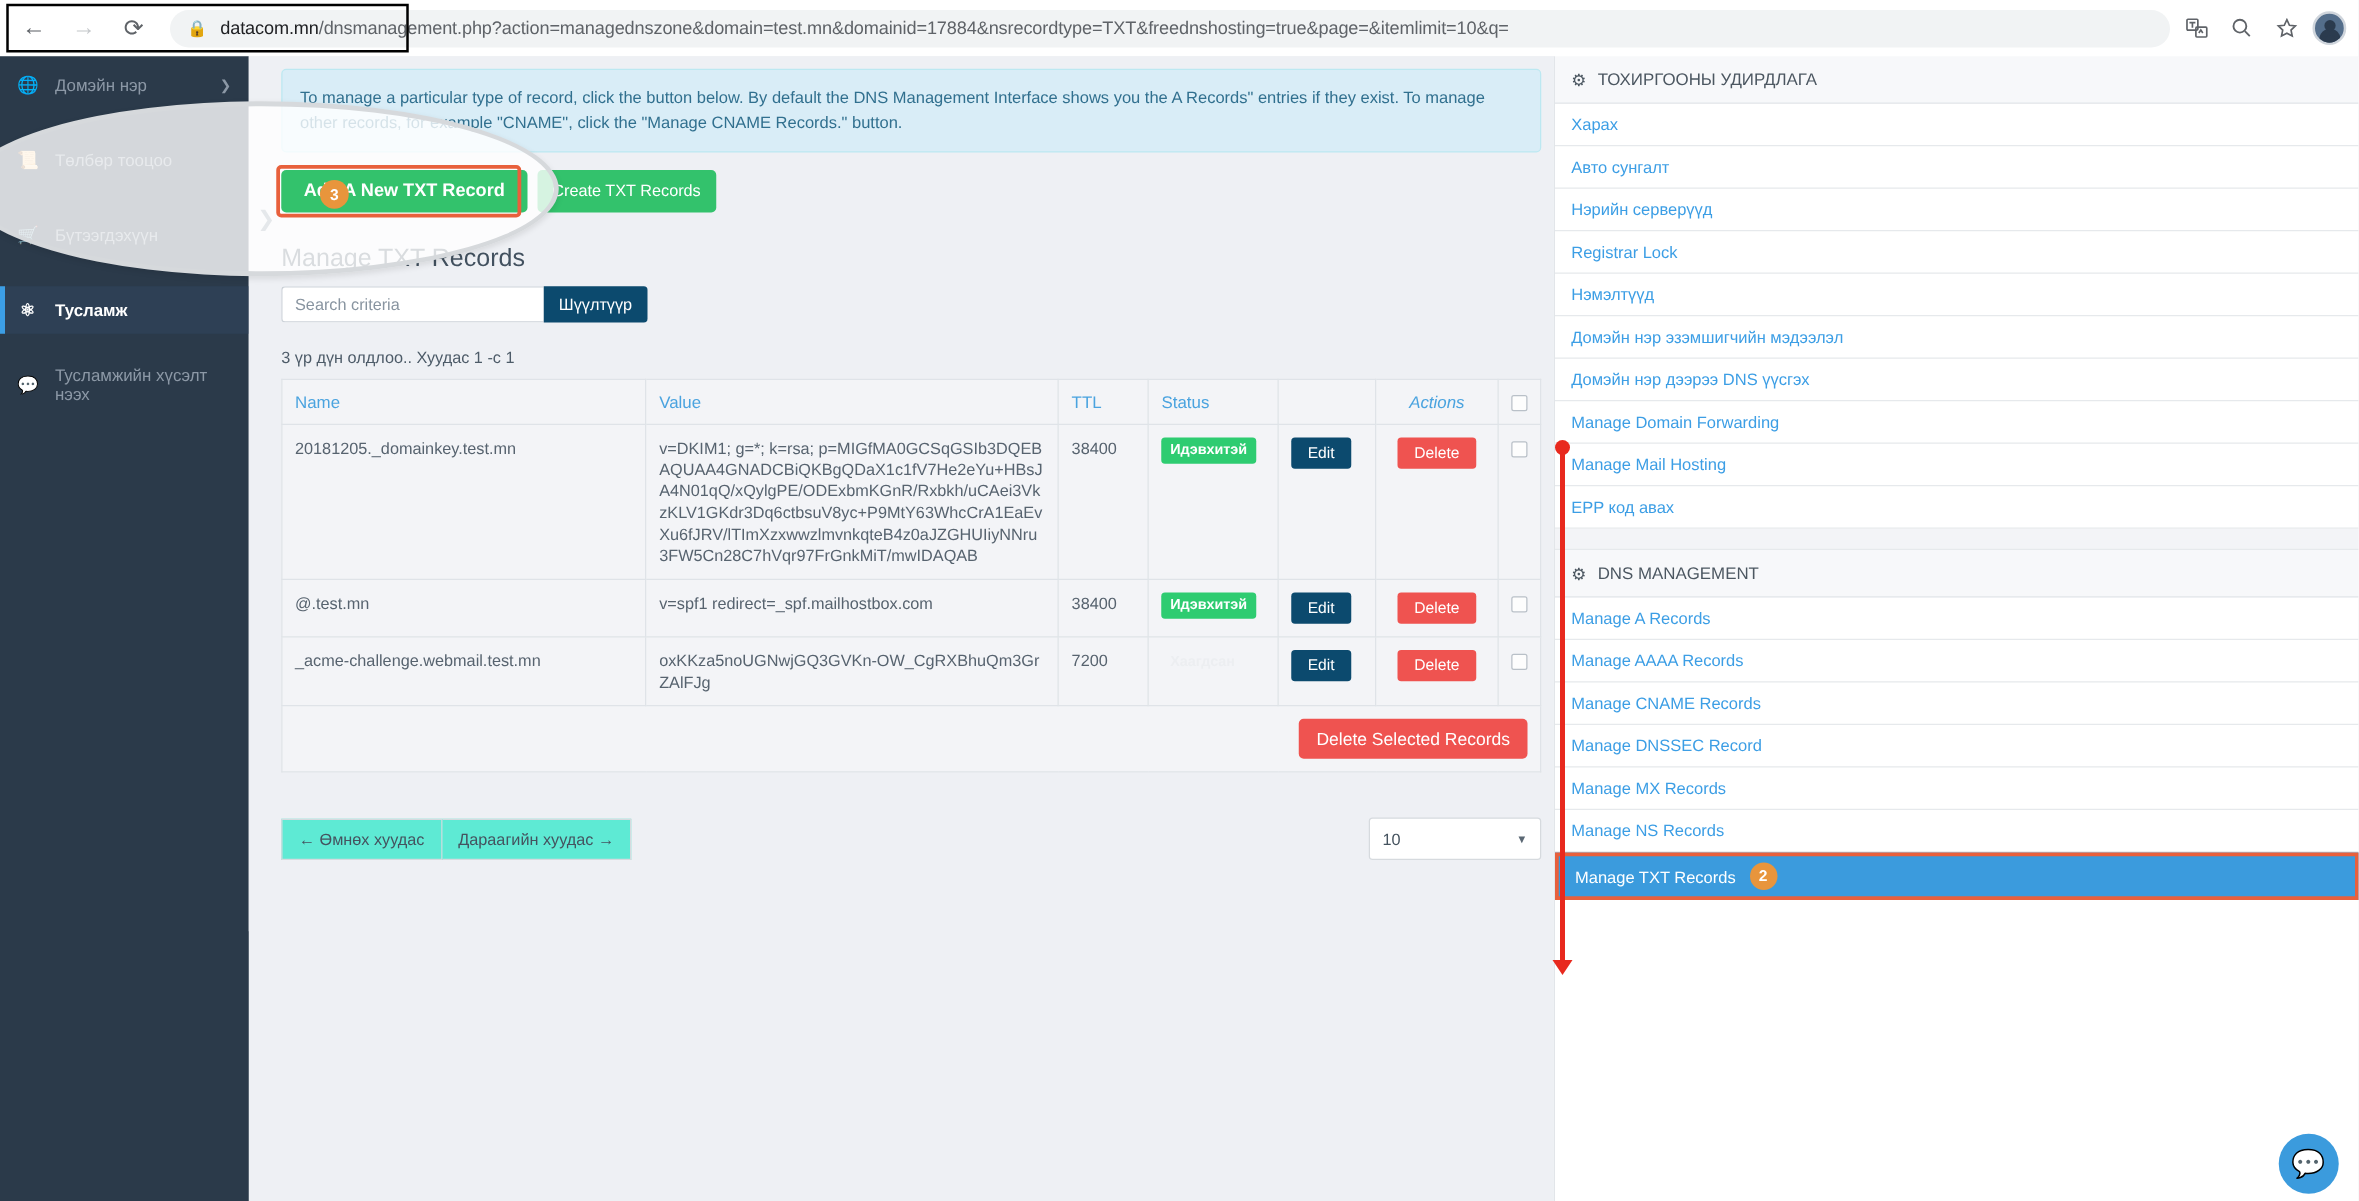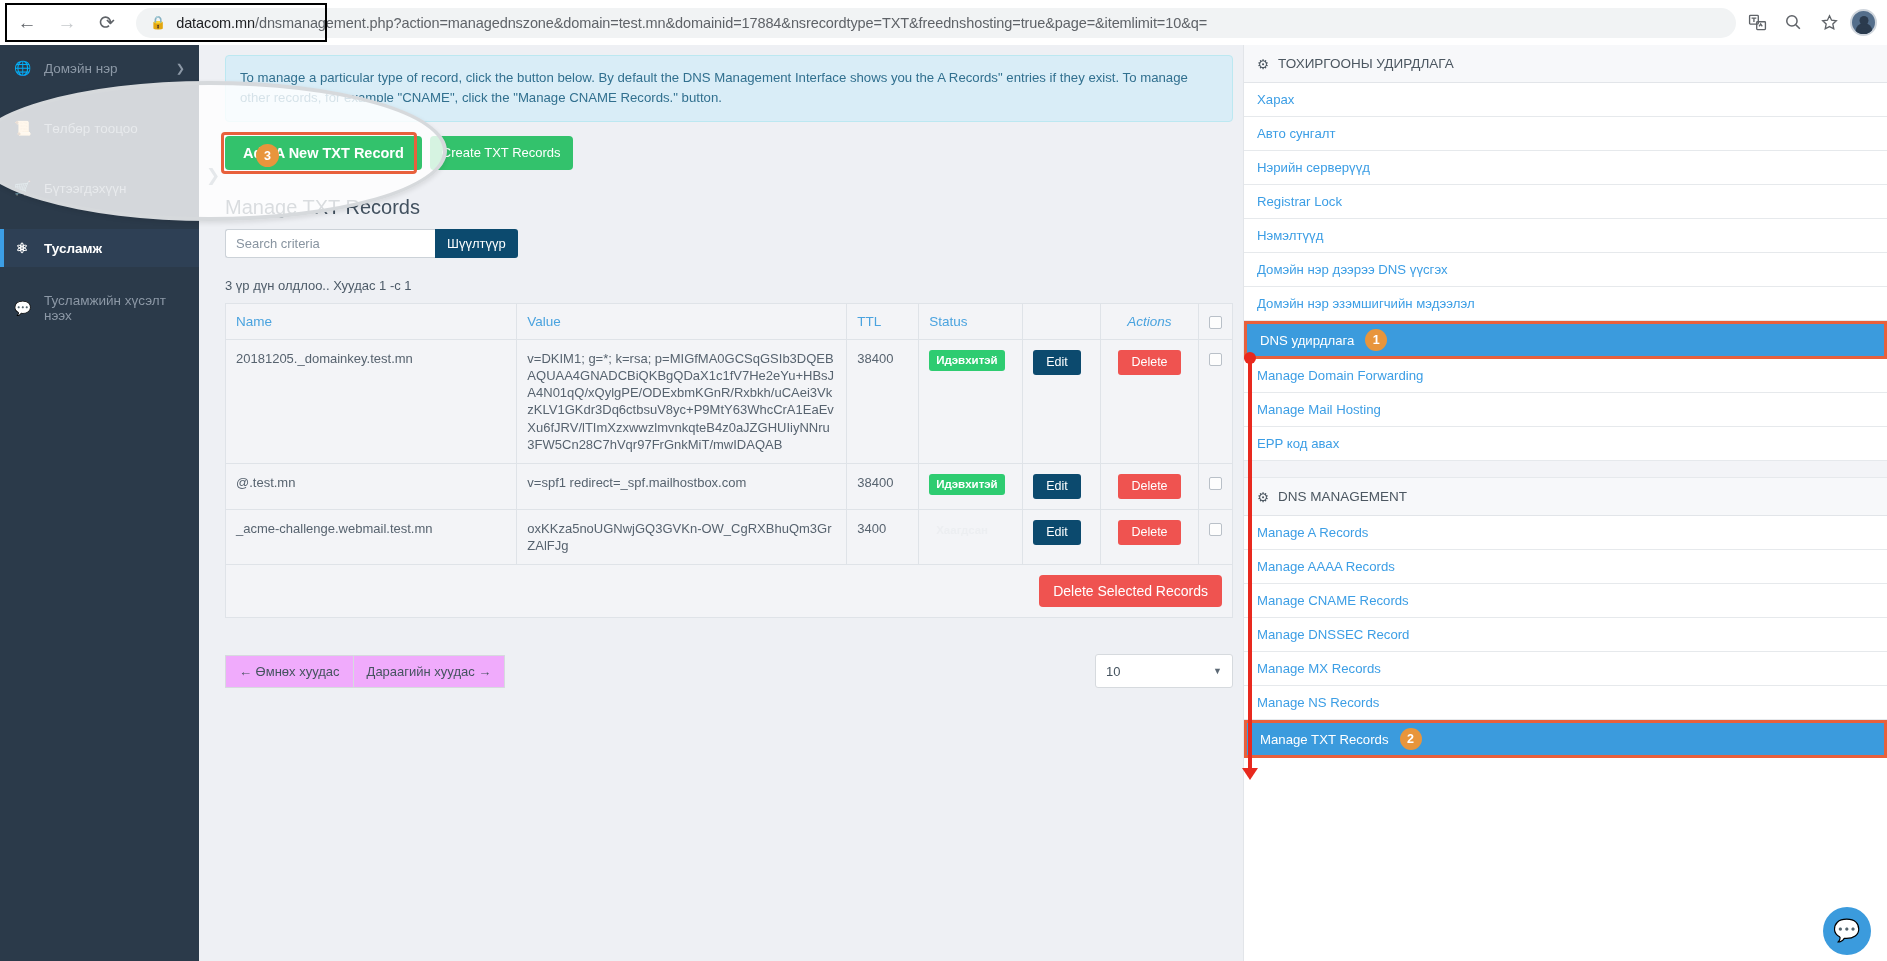--- a/index.html
+++ b/index.html
@@ -141,21 +141,21 @@
     width:13px; height:13px; border:1px solid #b9c0c8; background:#fdfdfd;
     border-radius:2px; display:inline-block; vertical-align:middle; cursor:pointer;
   }
   #delete-selected-row td{ text-align:right; padding:10px 12px; }
   #pager-row{
     margin:36px 0 0 14px; width:1008px; display:flex;
     justify-content:space-between; align-items:center;
   }
   .pager-group{ display:flex; }
   .pager-btn{
-    background:#f0abfc; border:1px solid #d6dade; color:#45535f; font-size:13px;
+    background:#5eead4; border:1px solid #d6dade; color:#45535f; font-size:13px;
     padding:8px 13px; cursor:pointer;
   }
   .pager-btn + .pager-btn{ border-left:none; }
   #itemlimit-select{
     width:138px; height:34px; background:#fff; border:1px solid #d6dade;
     border-radius:3px; display:flex; align-items:center; justify-content:space-between;
     padding:0 10px; font-size:13px; color:#45535f; cursor:pointer;
   }
   #itemlimit-select .caret{ font-size:9px; color:#5b6874; }
 
@@ -349,21 +349,21 @@
         <td class="col-del" style="text-align:center;">
           <button class="btn btn-red btn-sm">Delete</button>
         </td>
         <td class="col-chk">
           <span class="chk"></span>
         </td>
       </tr>
       <tr>
         <td class="col-name">_acme-challenge.webmail.test.mn</td>
         <td class="col-value">oxKKza5noUGNwjGQ3GVKn-OW_CgRXBhuQm3GrZAlFJg</td>
-        <td class="col-ttl">3400</td>
+        <td class="col-ttl">7200</td>
         <td class="col-status">
           <span class="badge badge-closed">Хаагдсан</span>
         </td>
         <td class="col-edit">
           <button class="btn btn-blue btn-sm">Edit</button>
         </td>
         <td class="col-del" style="text-align:center;">
           <button class="btn btn-red btn-sm">Delete</button>
         </td>
         <td class="col-chk">
@@ -404,29 +404,25 @@
   <div class="rnav-item">
       <span>Нэрийн серверүүд</span>
     </div>
   <div class="rnav-item">
       <span>Registrar Lock</span>
     </div>
   <div class="rnav-item">
       <span>Нэмэлтүүд</span>
     </div>
   <div class="rnav-item">
+      <span>Домэйн нэр эзэмшигчийн мэдээлэл</span>
+    </div>
+  <div class="rnav-item">
       <span>Домэйн нэр дээрээ DNS үүсгэх</span>
     </div>
-  <div class="rnav-item">
-      <span>Домэйн нэр эзэмшигчийн мэдээлэл</span>
-    </div>
-  <div class="rnav-item highlight">
-    <span>DNS удирдлага</span>
-    <span class="marker">1</span>
-  </div>
   <div class="rnav-item">
       <span>Manage Domain Forwarding</span>
     </div>
   <div class="rnav-item">
       <span>Manage Mail Hosting</span>
     </div>
   <div class="rnav-item">
       <span>EPP код авах</span>
     </div>
 

